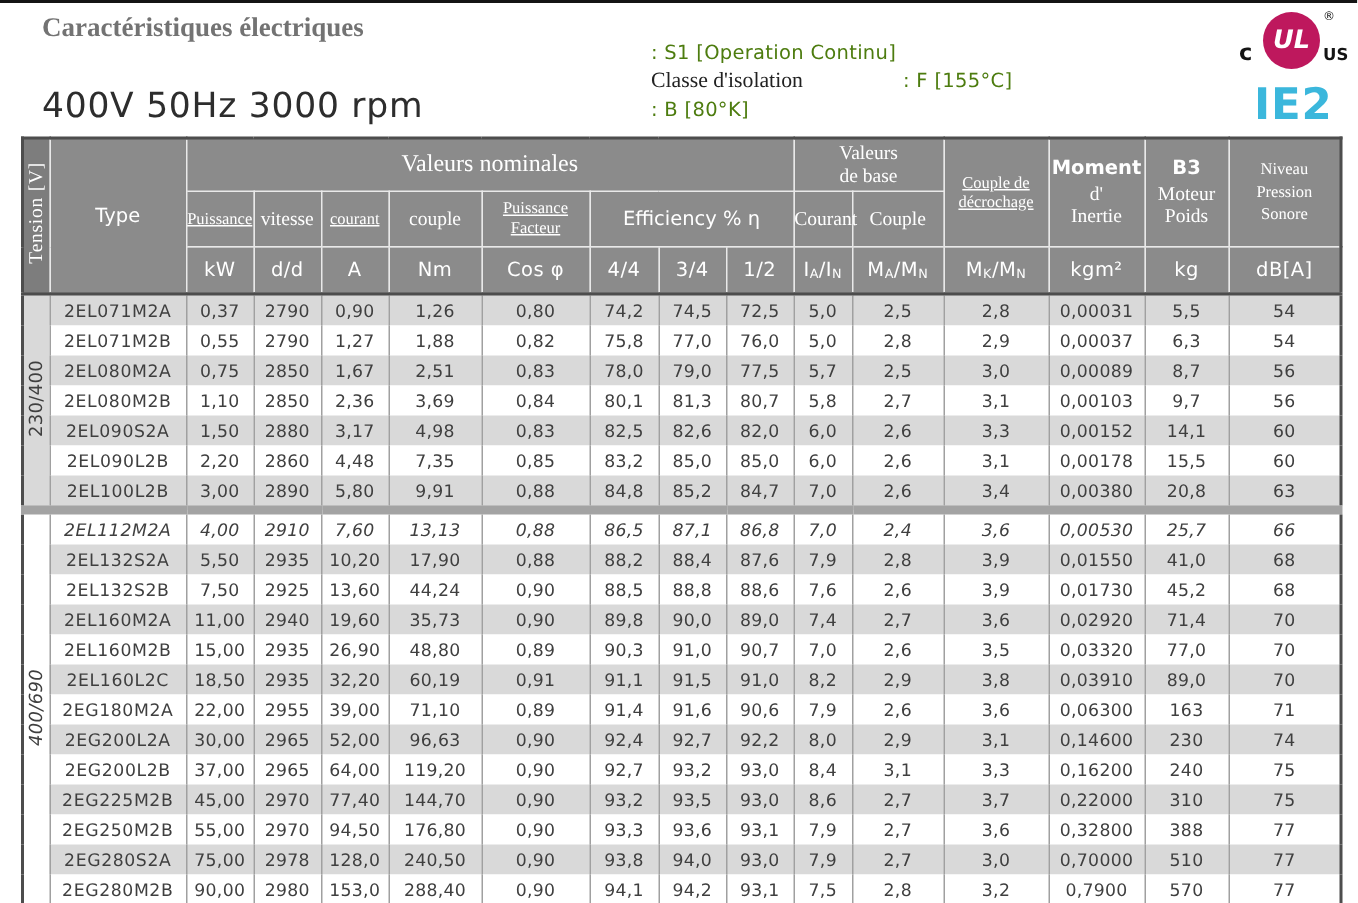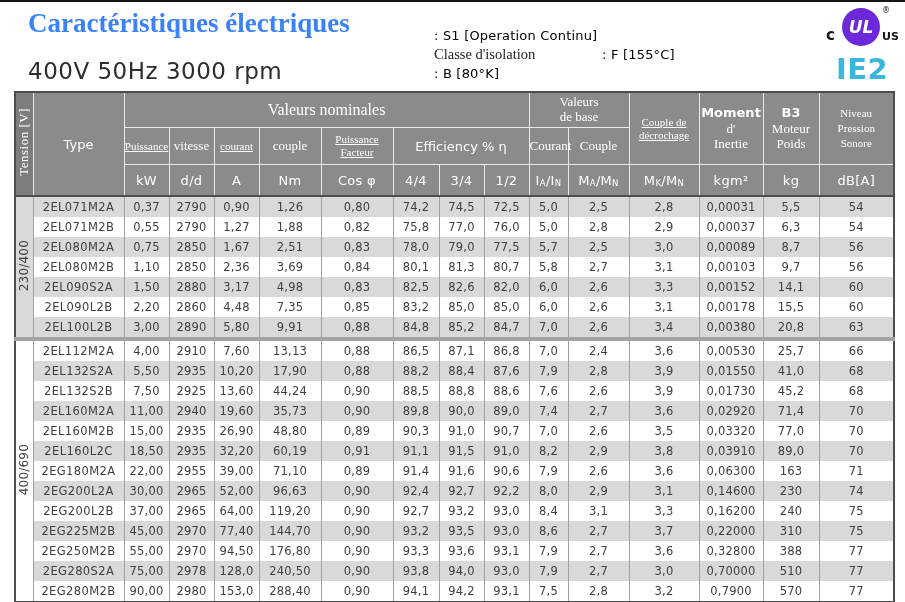--- a/index.html
+++ b/index.html
@@ -2,33 +2,33 @@
 <html><head>
 <meta charset="utf-8">
 <style>
   html,body{margin:0;padding:0;background:#fff;}
   .page{position:relative;width:905px;height:602px;background:#ffffff;overflow:hidden;
         font-family:"DejaVu Sans",sans-serif;}
   .topline{position:absolute;top:0;left:0;width:905px;height:2px;background:#141414;}
 
   
   .page-title{position:absolute;left:28px;top:8px;margin:0;
-    font-family:"Liberation Serif",serif;font-weight:bold;font-size:27px;color:#3b82f6;}
+    font-family:"Liberation Serif",serif;font-weight:bold;font-size:18px;color:#737373;}
   .subtitle{position:absolute;left:28px;top:58px;font-size:23px;color:#2d2d2d;
     font-family:"DejaVu Sans",sans-serif;letter-spacing:0.5px;}
 
   .info-block{position:absolute;left:434px;top:26px;width:380px;}
   .info-row{display:flex;height:19px;line-height:19px;}
   .info-label{width:168px;font-family:"Liberation Serif",serif;font-size:14.5px;color:#222;}
-  .info-value{font-size:13px;color:#000000;letter-spacing:0.2px;}
+  .info-value{font-size:13px;color:#4d7c0f;letter-spacing:0.2px;}
 
   
   .ul-badge{position:absolute;left:824px;top:6px;width:76px;height:46px;}
   .ul-circle{position:absolute;left:18px;top:2px;width:38px;height:38px;border-radius:50%;
-    background:#6d28d9;color:#fff;text-align:center;line-height:38px;
+    background:#be185d;color:#fff;text-align:center;line-height:38px;
     font-weight:bold;font-style:italic;font-size:17px;font-family:"DejaVu Sans",sans-serif;}
   .ul-c{position:absolute;left:2px;top:20px;font-weight:bold;font-size:15px;color:#141414;}
   .ul-us{position:absolute;left:58px;top:24px;font-weight:bold;font-size:11px;color:#141414;}
   .ul-r{position:absolute;left:58px;top:0px;font-size:8px;color:#141414;}
   .ie2-badge{position:absolute;left:836px;top:52px;font-size:29px;font-weight:bold;
     color:#3bb7dc;font-family:"DejaVu Sans",sans-serif;letter-spacing:0.5px;text-align:center;}
 
   
   table.spec{position:absolute;left:14px;top:91px;width:879px;border-collapse:collapse;
     table-layout:fixed;border:2px solid #4d4d4d;}
@@ -50,21 +50,21 @@
   sub.ss{font-size:8.5px;vertical-align:-1px;}
 
   .vert{writing-mode:vertical-rl;transform:rotate(180deg);display:inline-block;}
   .th-tension .vert{font-family:"Liberation Serif",serif;font-size:13px;letter-spacing:0.5px;}
 
   tbody td{height:20px;padding:0;text-align:center;font-size:11.5px;color:#3f3f3f;
     border-left:1px solid #a0a0a0;border-right:1px solid #a0a0a0;background:#ffffff;
     letter-spacing:0.2px;}
   tbody tr.shade td{background:#d9d9d9;}
   tbody td.tension-cell{background:#ffffff;font-size:12px;}
-  tbody tr.section-start td{border-top:4px solid #a3a3a3;}
+  tbody tr.section-start td{border-top:6px solid #a3a3a3;font-style:italic;}
   tbody td.type-col{letter-spacing:0.4px;}
 </style>
 </head>
 <body>
 
 <div class="page">
   <div class="topline"></div>
 
   <h1 class="page-title">Caractéristiques électriques</h1>
   <div class="subtitle">400V 50Hz 3000 rpm</div>

